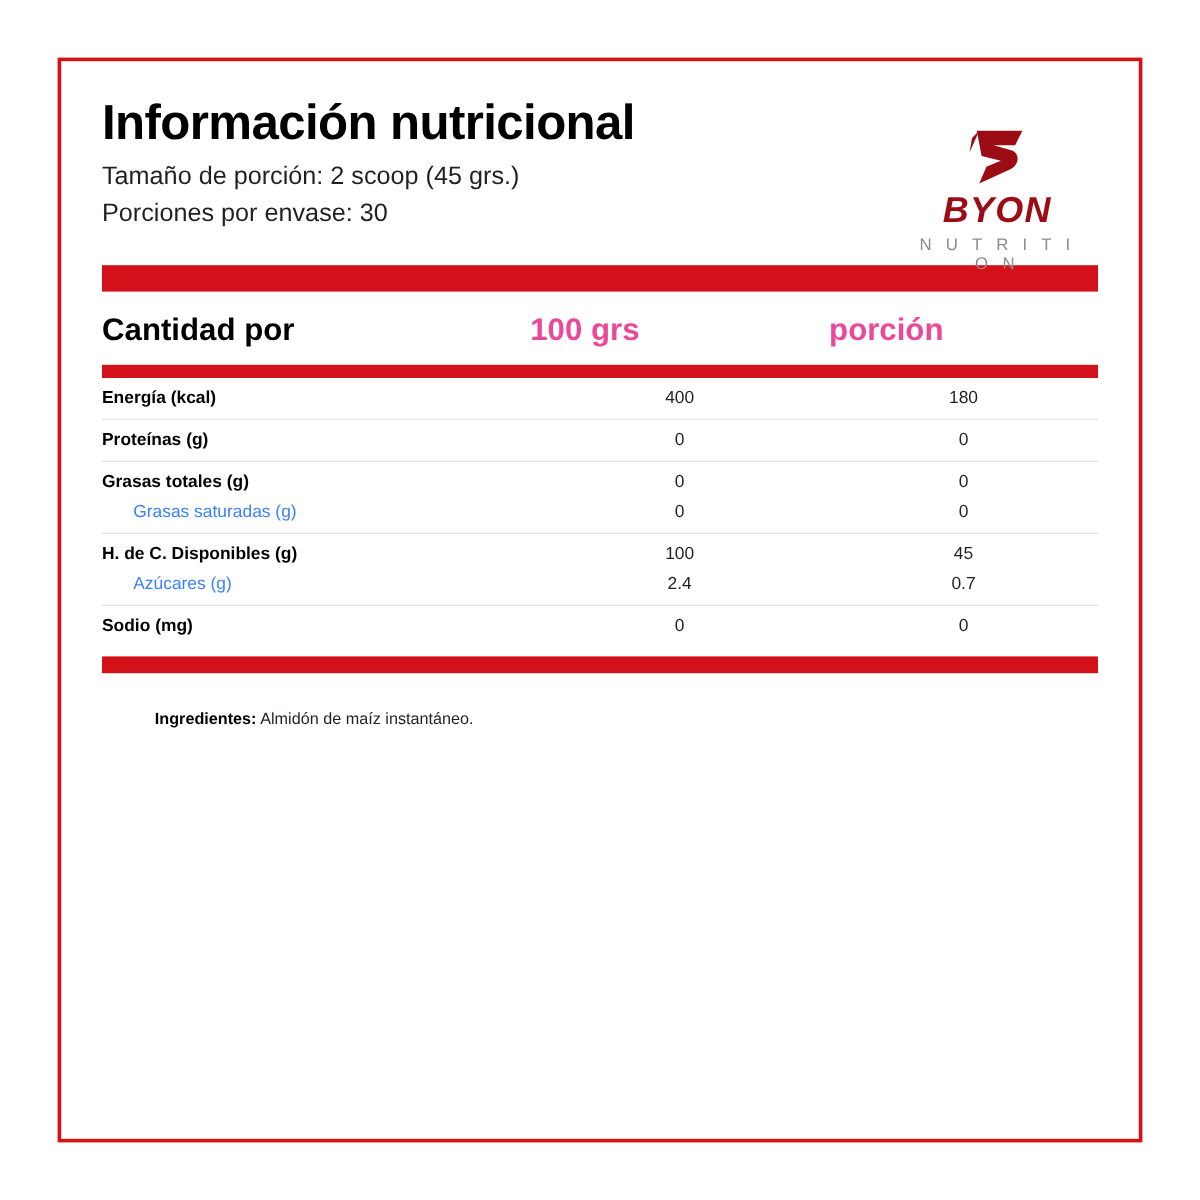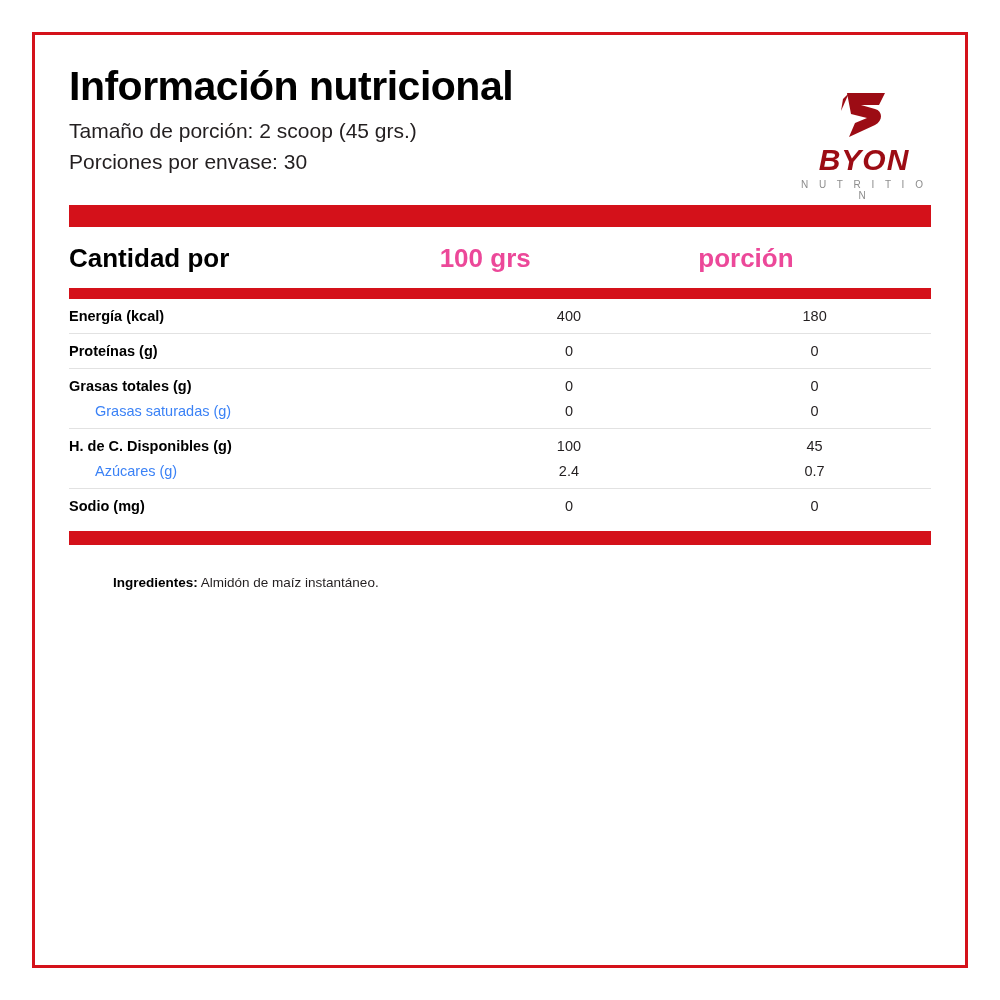--- a/index.html
+++ b/index.html
@@ -12,21 +12,21 @@
     height: 1000px;
     font-family: "Liberation Sans", sans-serif;
     color: #231f20;
     overflow: hidden;
   }
   .page {
     position: relative;
     width: 1000px;
     height: 1000px;
     box-sizing: border-box;
-    padding: 32px;
+    padding: 48px;
     background: #ffffff;
   }
   .frame {
     position: relative;
     width: 100%;
     height: 100%;
     box-sizing: border-box;
     border: 3px solid #d4111a;
     background: #ffffff;
   }
@@ -53,41 +53,41 @@
   }
   .serving-line {
     font-size: 21px;
     line-height: 1.45;
     color: #231f20;
   }
 
   
   .logo {
     position: absolute;
-    right: 2px;
+    right: 19px;
     top: 28px;
     width: 130px;
     height: 100px;
     text-align: center;
   }
   .logo svg {
     display: block;
     margin: 0 auto;
   }
   .logo-word {
     font-size: 30px;
     font-weight: bold;
     font-style: italic;
     color: #9c0c14;
     letter-spacing: 1px;
     line-height: 1;
     margin-top: 2px;
   }
   .logo-sub {
-    font-size: 10px;
+    font-size: 14px;
     letter-spacing: 4px;
     color: #8c8c8c;
     margin-top: 4px;
   }
 
   
   .bar-thick {
     height: 22px;
     background: #d4111a;
     margin-top: 22px;

